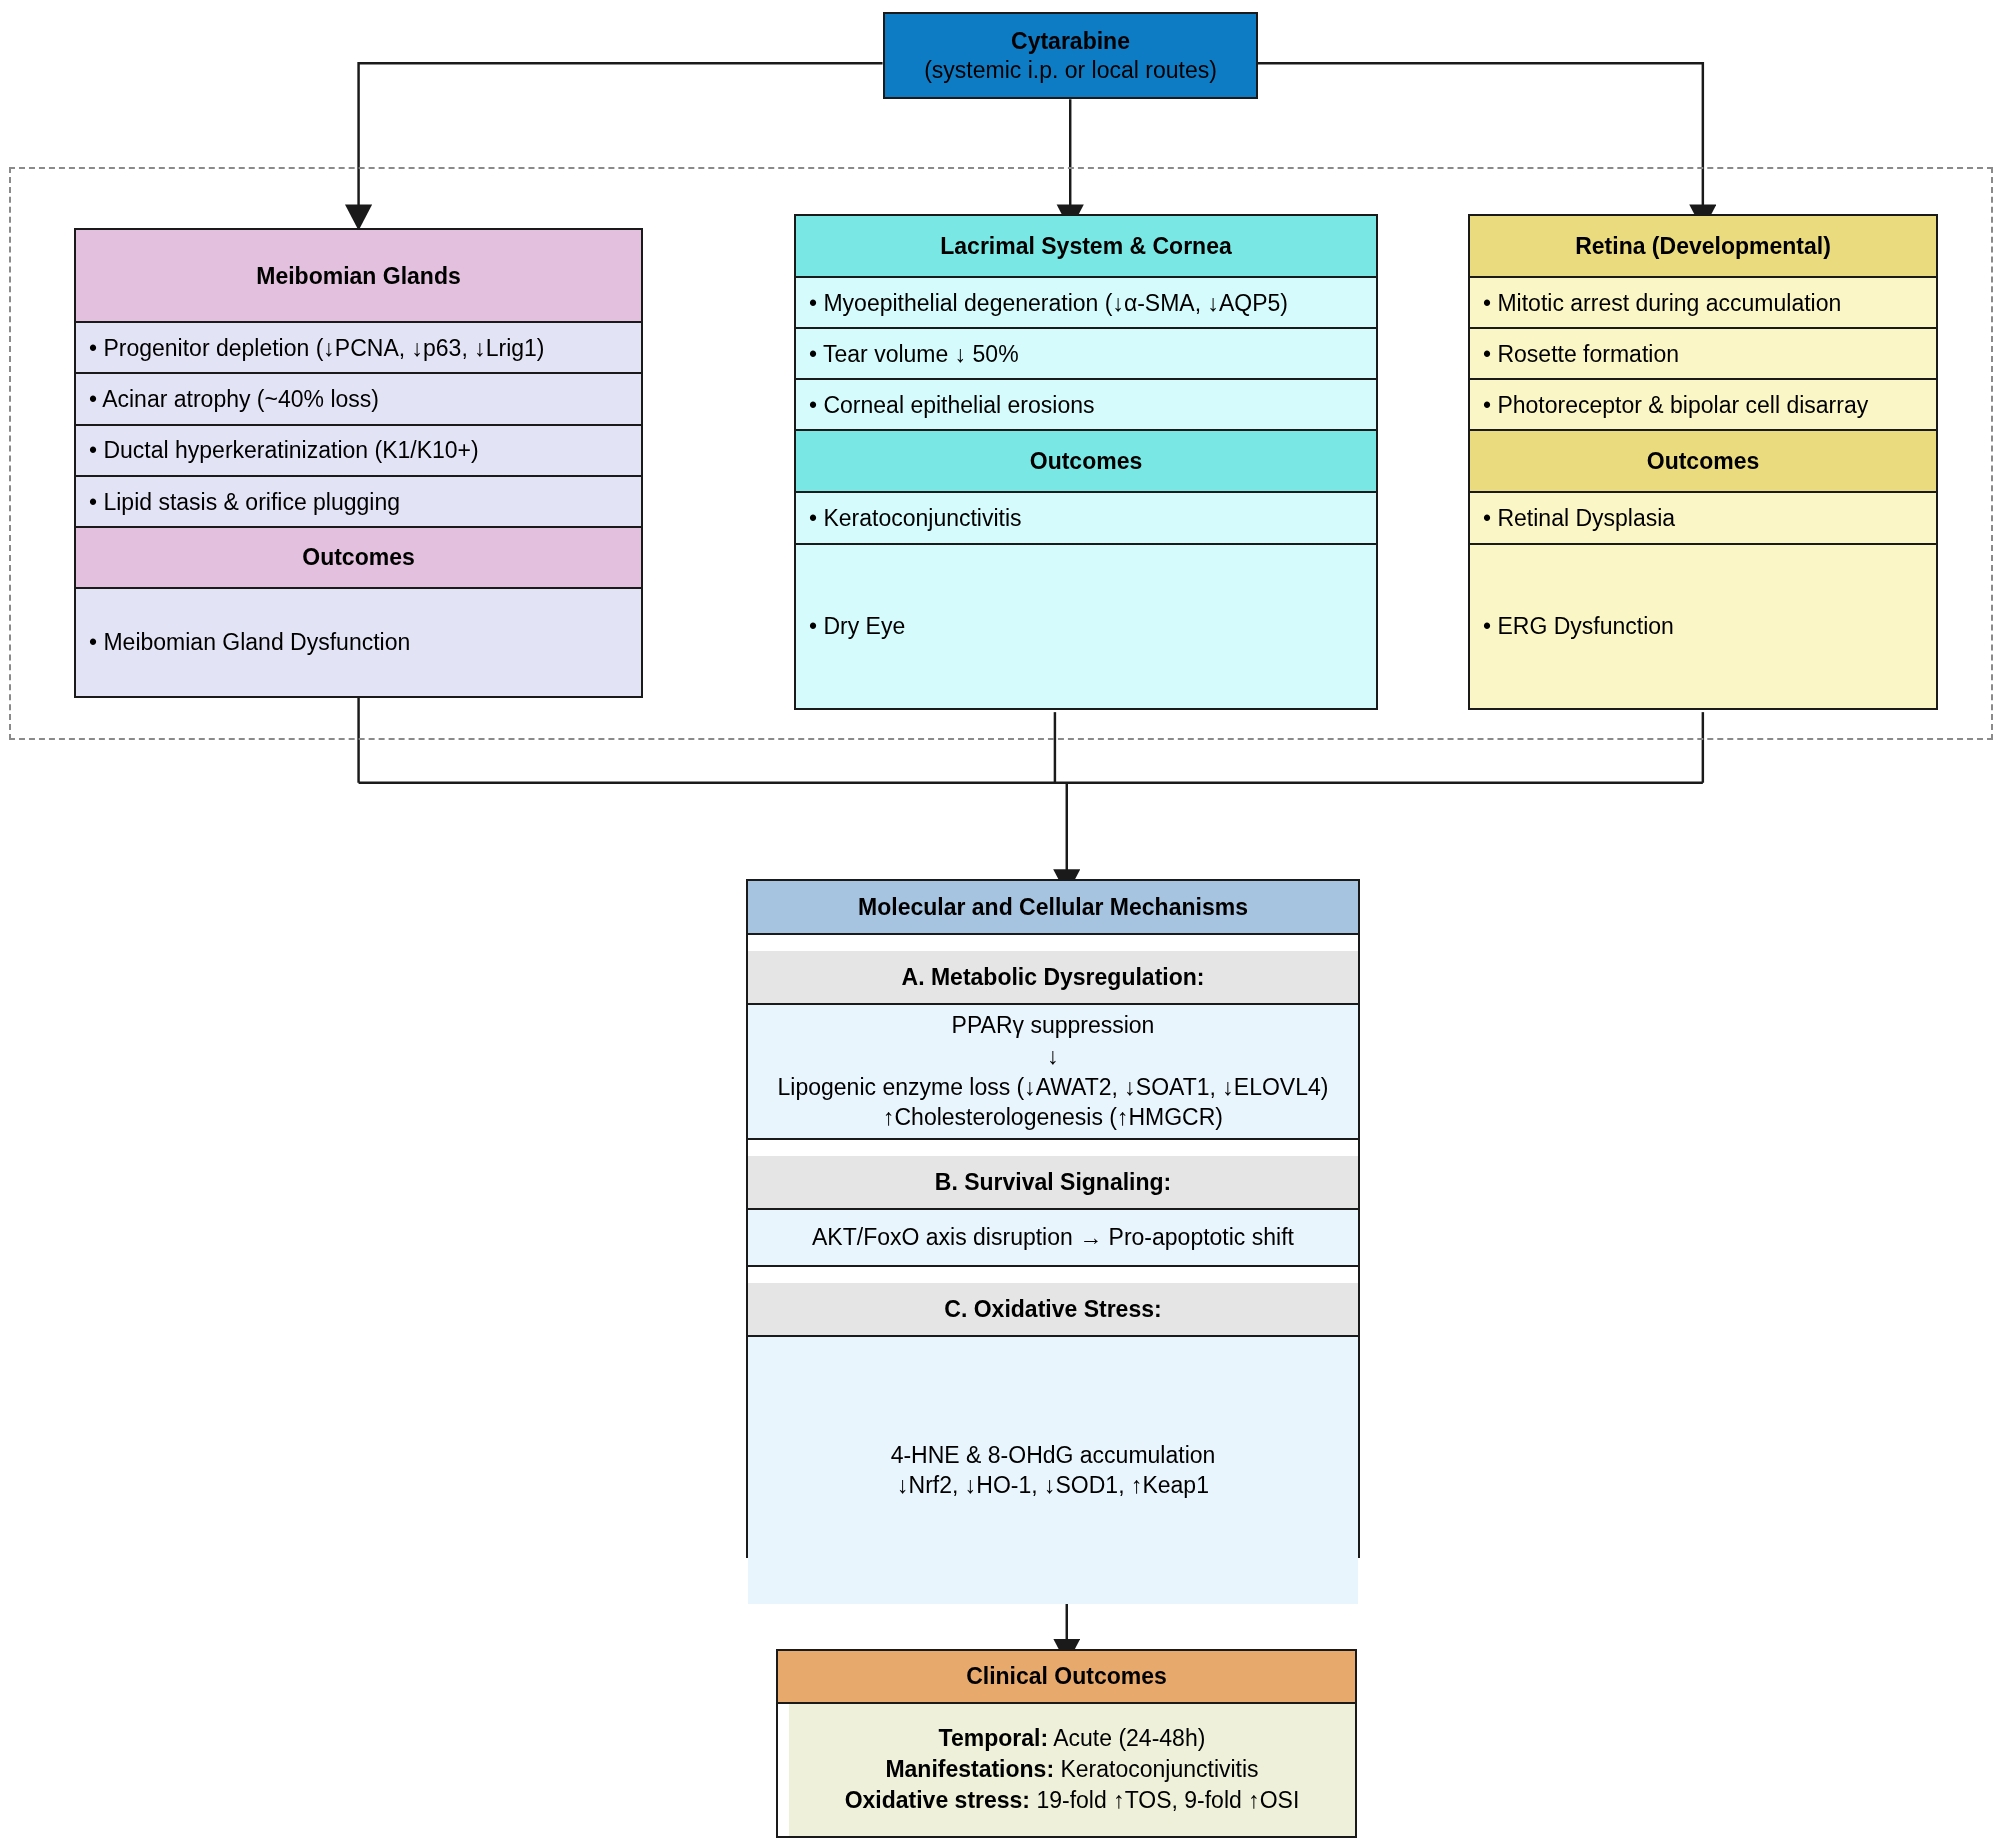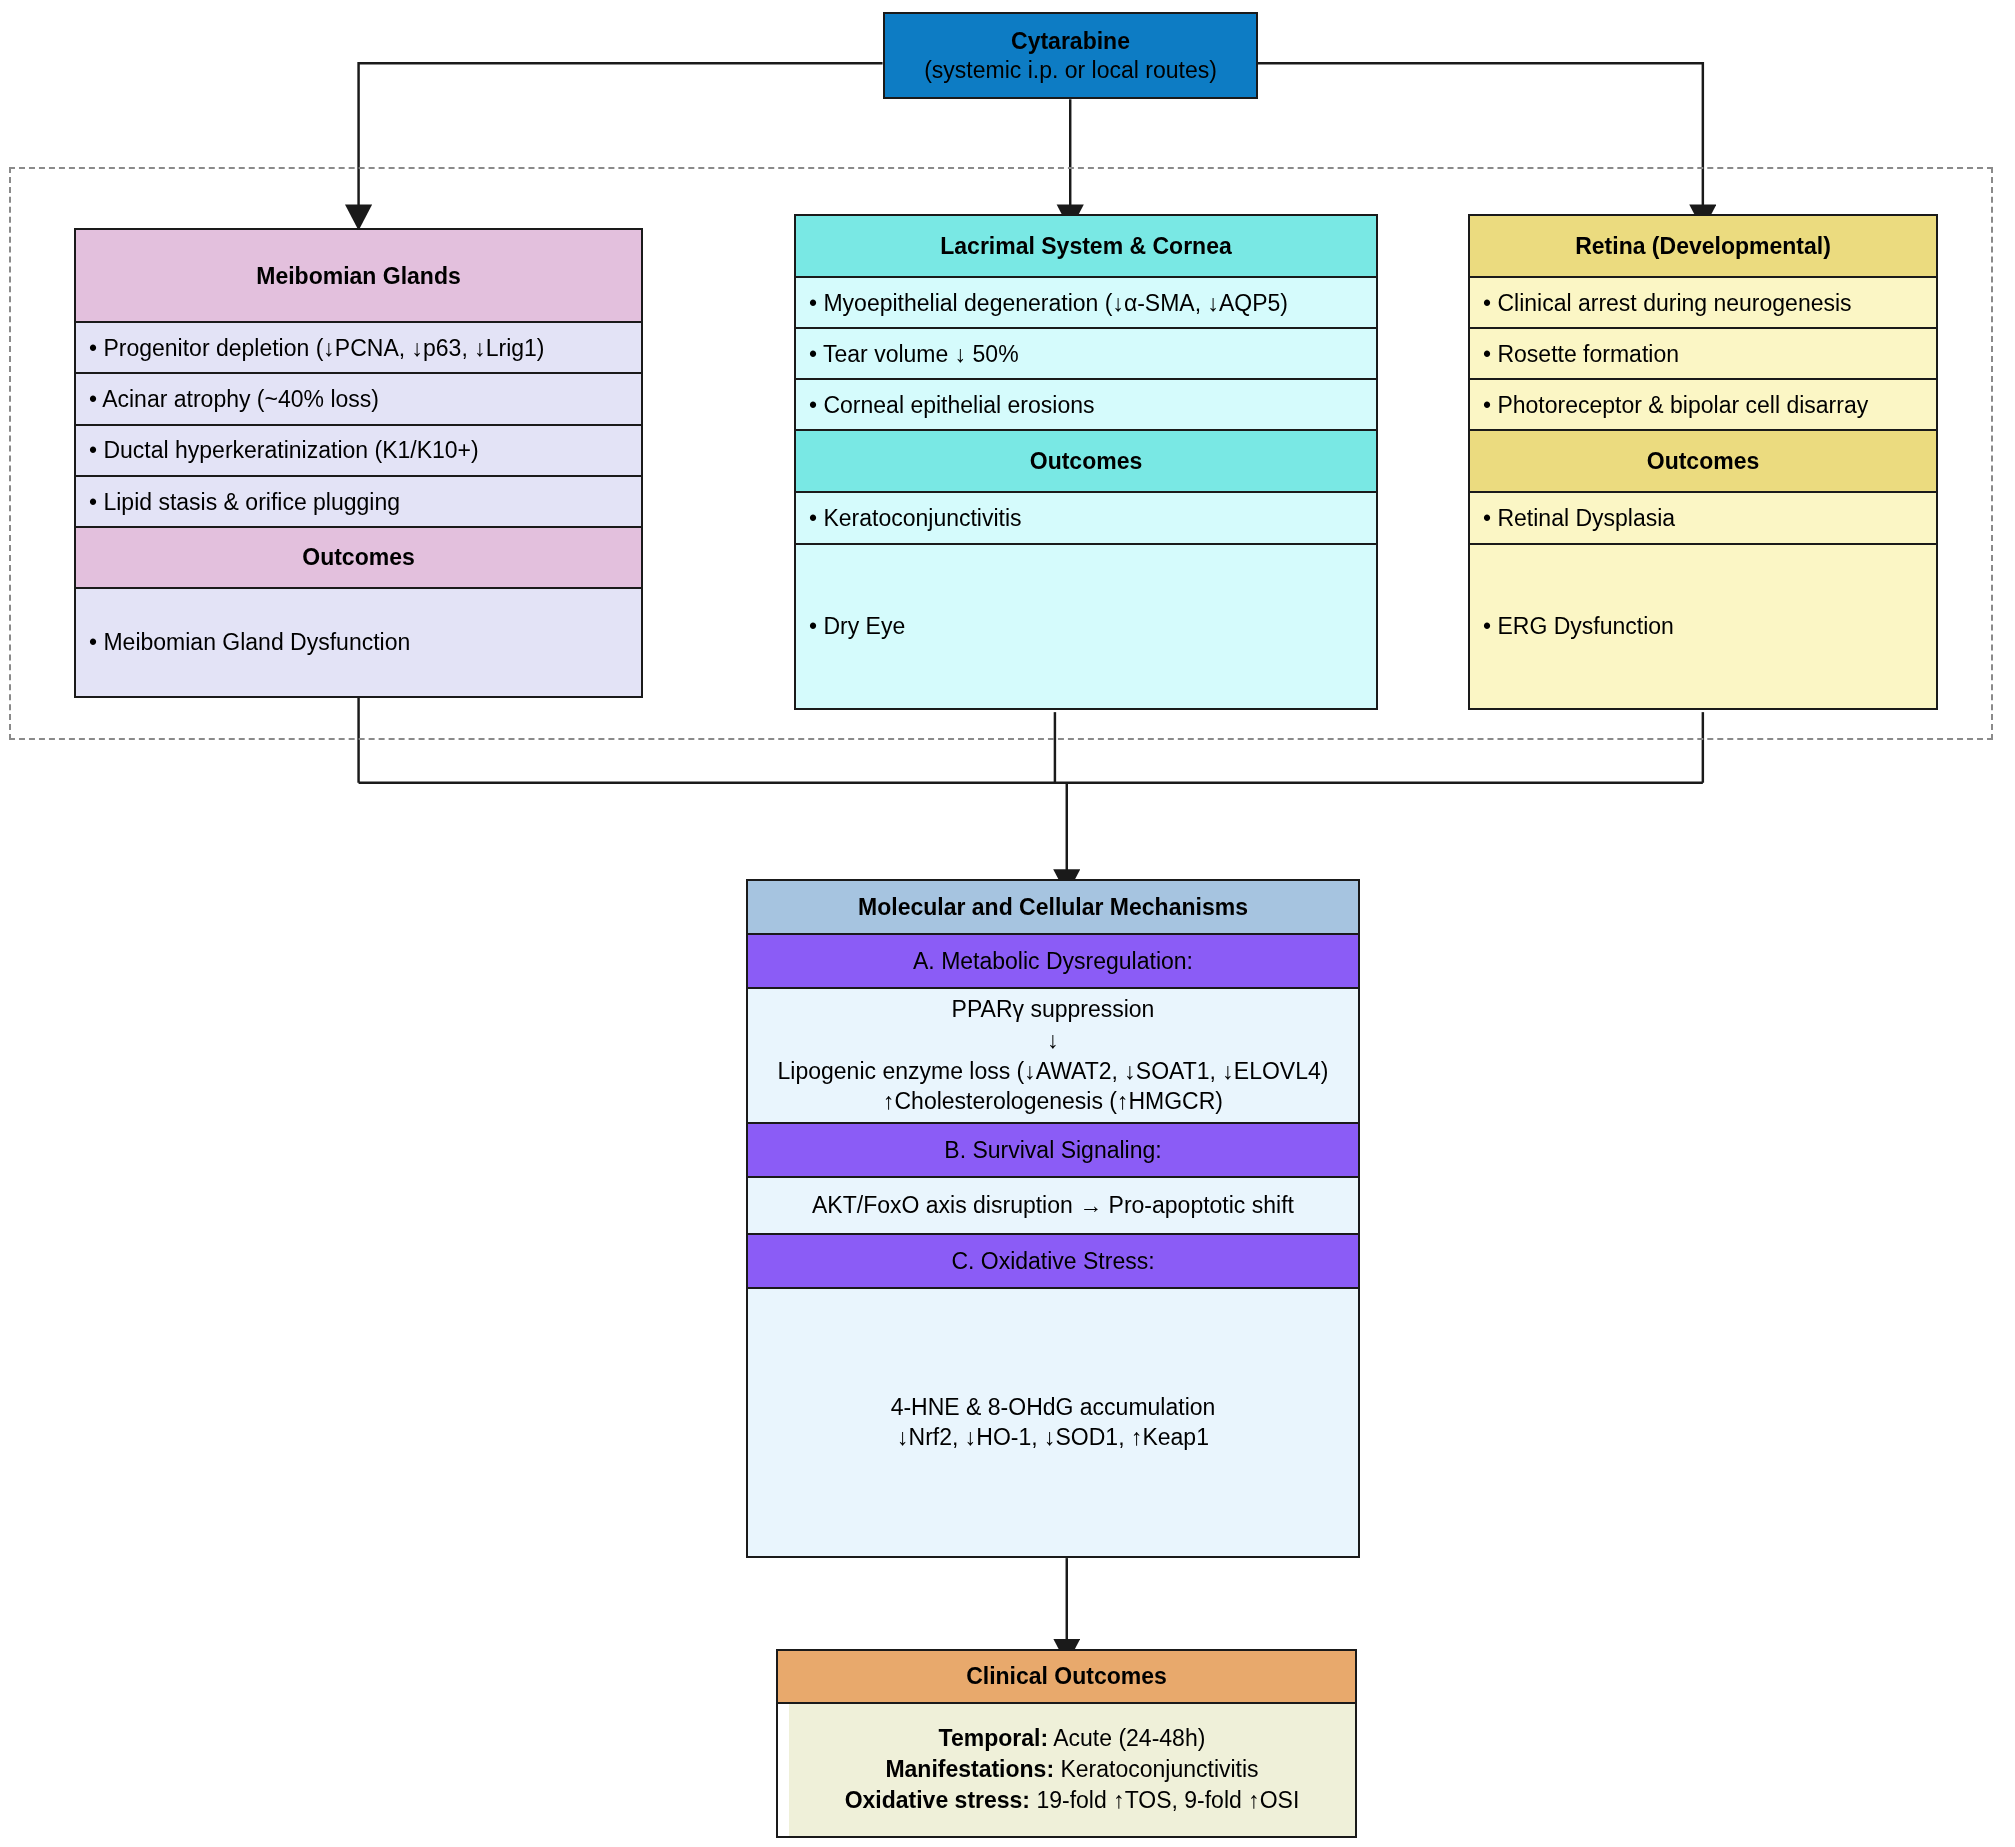--- a/index.html
+++ b/index.html
@@ -59,21 +59,21 @@
   #col-lacrimal .hdr{background:#79e8e4;}
   #col-lacrimal .body{background:#d5fbfc;}
 
   #col-retina{left:1468px;top:214px;width:470px;height:496px;}
   #col-retina .hdr{background:#ebdb7f;}
   #col-retina .body{background:#fbf6c5;}
 
   
   #mechanisms{left:746px;top:879px;width:614px;height:679px;}
   #mechanisms .hdr{background:#a6c4e0;}
-  #mechanisms .sec{background:#8b5cf6;justify-content:center;font-weight:normal;}
+  #mechanisms .sec{background:#e5e5e5;justify-content:center;font-weight:bold;margin-top:16px;}
   #mechanisms .body{background:#e9f5fd;justify-content:center;text-align:center;}
   #mechanisms .stack{
     display:flex;flex-direction:column;align-items:center;justify-content:center;
     width:100%;line-height:1.33;
   }
 
   
   #clinical{left:776px;top:1649px;width:581px;height:189px;}
   #clinical .hdr{background:#e8a96c;}
   #clinical .body{background:#eff0d9;justify-content:center;text-align:center;margin-left:11px;}
@@ -137,21 +137,21 @@
     <div class="row body" style="height:10.4%">• Myoepithelial degeneration (↓α-SMA, ↓AQP5)</div>
     <div class="row body" style="height:10.4%">• Tear volume ↓ 50%</div>
     <div class="row body" style="height:10.4%">• Corneal epithelial erosions</div>
     <div class="row hdr" style="height:12.6%">Outcomes</div>
     <div class="row body" style="height:10.4%">• Keratoconjunctivitis</div>
     <div class="row body" style="height:33.2%">• Dry Eye</div>
   </div>
 
   <div id="col-retina" class="node">
     <div class="row hdr" style="height:12.6%">Retina (Developmental)</div>
-    <div class="row body" style="height:10.4%">• Clinical arrest during neurogenesis</div>
+    <div class="row body" style="height:10.4%">• Mitotic arrest during accumulation</div>
     <div class="row body" style="height:10.4%">• Rosette formation</div>
     <div class="row body" style="height:10.4%">• Photoreceptor &amp; bipolar cell disarray</div>
     <div class="row hdr" style="height:12.6%">Outcomes</div>
     <div class="row body" style="height:10.4%">• Retinal Dysplasia</div>
     <div class="row body" style="height:33.2%">• ERG Dysfunction</div>
   </div>
 
   <div id="mechanisms" class="node">
     <div class="row hdr" style="height:8.0%">Molecular and Cellular Mechanisms</div>
 

